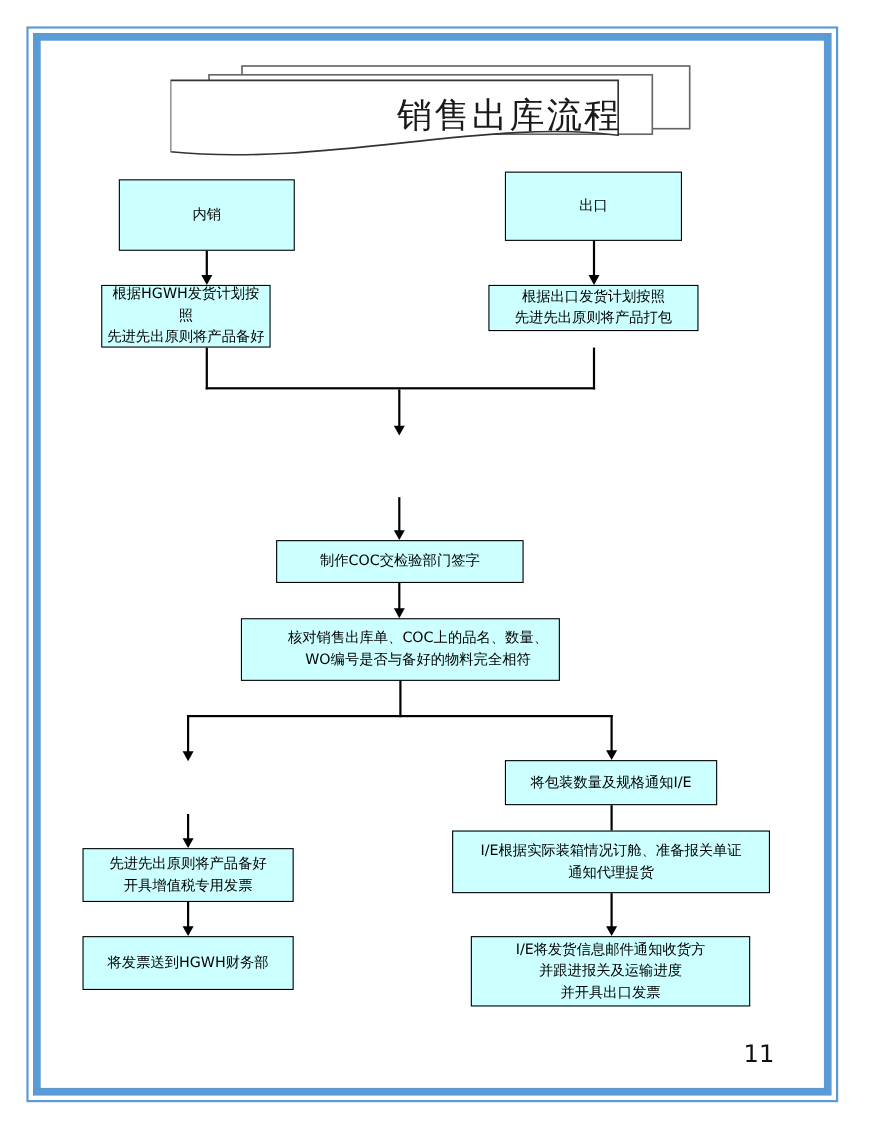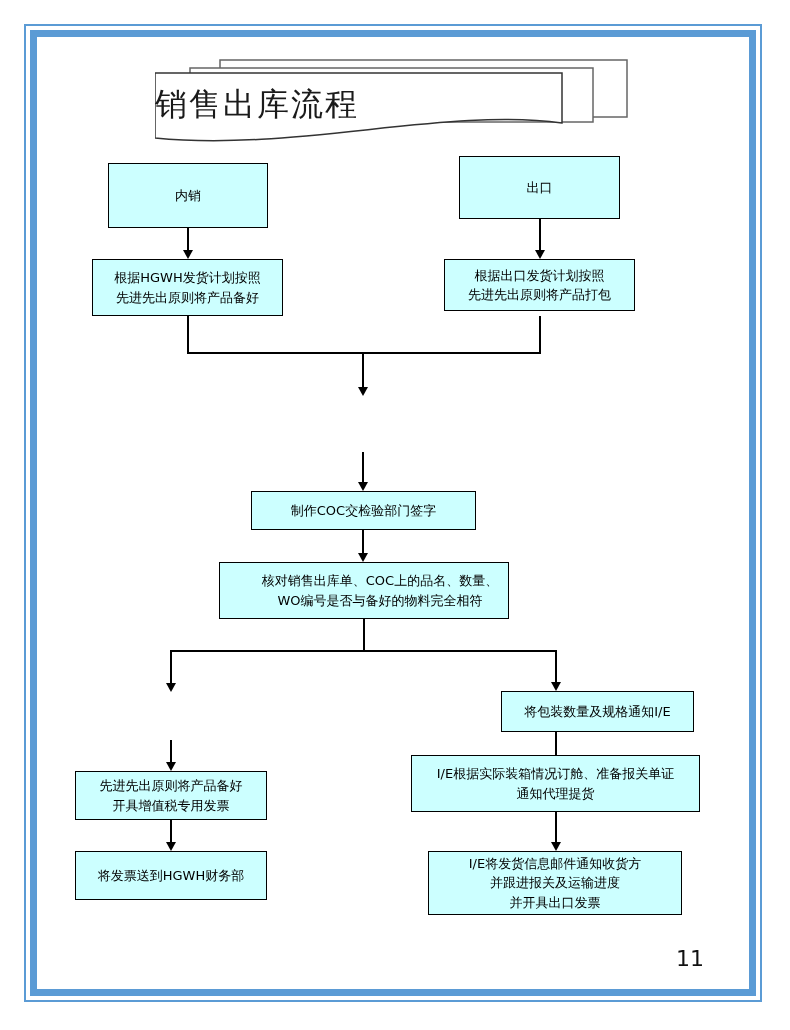--- a/index.html
+++ b/index.html
@@ -24,21 +24,21 @@
     width: 726px; height: 966px;
     border: 7px solid var(--frame-color, #5B9BD5);
     box-sizing: border-box;
   }
   .title-group { position: absolute; left: 155px; top: 55px; width: 480px; height: 90px; }
   .title-group svg { position: absolute; left: 0; top: 0; }
   .title-text {
     position: absolute;
     left: 0; top: 28px;
     width: 410px;
-    text-align: left;
+    text-align: right;
     font-size: 32px;
     letter-spacing: 2px;
     color: #1a1a1a;
     white-space: nowrap;
   }
   .node {
     position: absolute;
     background: var(--node-fill, #CCFFFF);
     border: 1px solid var(--node-border, #000000);
     box-sizing: border-box;
@@ -84,34 +84,34 @@
       <rect x="65" y="5" width="407" height="57" fill="#ffffff" stroke="#666666" stroke-width="1.5"></rect>
       <rect x="35" y="13" width="403" height="54" fill="#ffffff" stroke="#666666" stroke-width="1.5"></rect>
       <path d="M 0 18 L 407 18 L 407 68 C 290 52 140 97 0 83 Z" fill="#ffffff" stroke="#333333" stroke-width="1.5"></path>
     </svg>
     <div class="title-text">销售出库流程</div>
   </div>
 
   <div class="node" style="left:459px; top:156px; width:161px; height:63px;">出口</div>
   <div class="node" style="left:108px; top:163px; width:160px; height:65px;">内销</div>
 
-  <div class="node" style="left:92px; top:259px; width:191px; height:57px;">根据HGWH发货计划按照
+  <div class="node" style="left:92px; top:259px; width:154px; height:57px;">根据HGWH发货计划按照
 先进先出原则将产品备好</div>
-  <div class="node" style="left:444px; top:259px; width:191px; height:52px;">根据出口发货计划按照
+  <div class="node" style="left:444px; top:259px; width:191px; height:42px;">根据出口发货计划按照
 先进先出原则将产品打包</div>
 
   <div class="node" style="left:251px; top:491px; width:225px; height:39px;">制作COC交检验部门签字</div>
   <div class="node" style="left:219px; top:562px; width:290px; height:57px;padding-left:36px;">核对销售出库单、COC上的品名、数量、
 WO编号是否与备好的物料完全相符</div>
 
   <div class="node" style="left:75px; top:771px; width:192px; height:49px;">先进先出原则将产品备好
 开具增值税专用发票</div>
   <div class="node" style="left:75px; top:851px; width:192px; height:49px;text-align:center;">将发票送到HGWH财务部</div>
 
-  <div class="node" style="left:459px; top:691px; width:193px; height:41px;margin-left:42px;">将包装数量及规格通知I/E</div>
+  <div class="node" style="left:459px; top:691px; width:193px; height:41px;">将包装数量及规格通知I/E</div>
   <div class="node" style="left:411px; top:755px; width:289px; height:57px;">I/E根据实际装箱情况订舱、准备报关单证
 通知代理提货</div>
   <div class="node" style="left:428px; top:851px; width:254px; height:64px;">I/E将发货信息邮件通知收货方
 并跟进报关及运输进度
 并开具出口发票</div>
 
   <div class="vline" style="left:187px; top:228px; height:23px;"></div>
   <div class="arrow-down" style="left:183px; top:250px;"></div>
 
   <div class="vline" style="left:539px; top:219px; height:32px;"></div>

